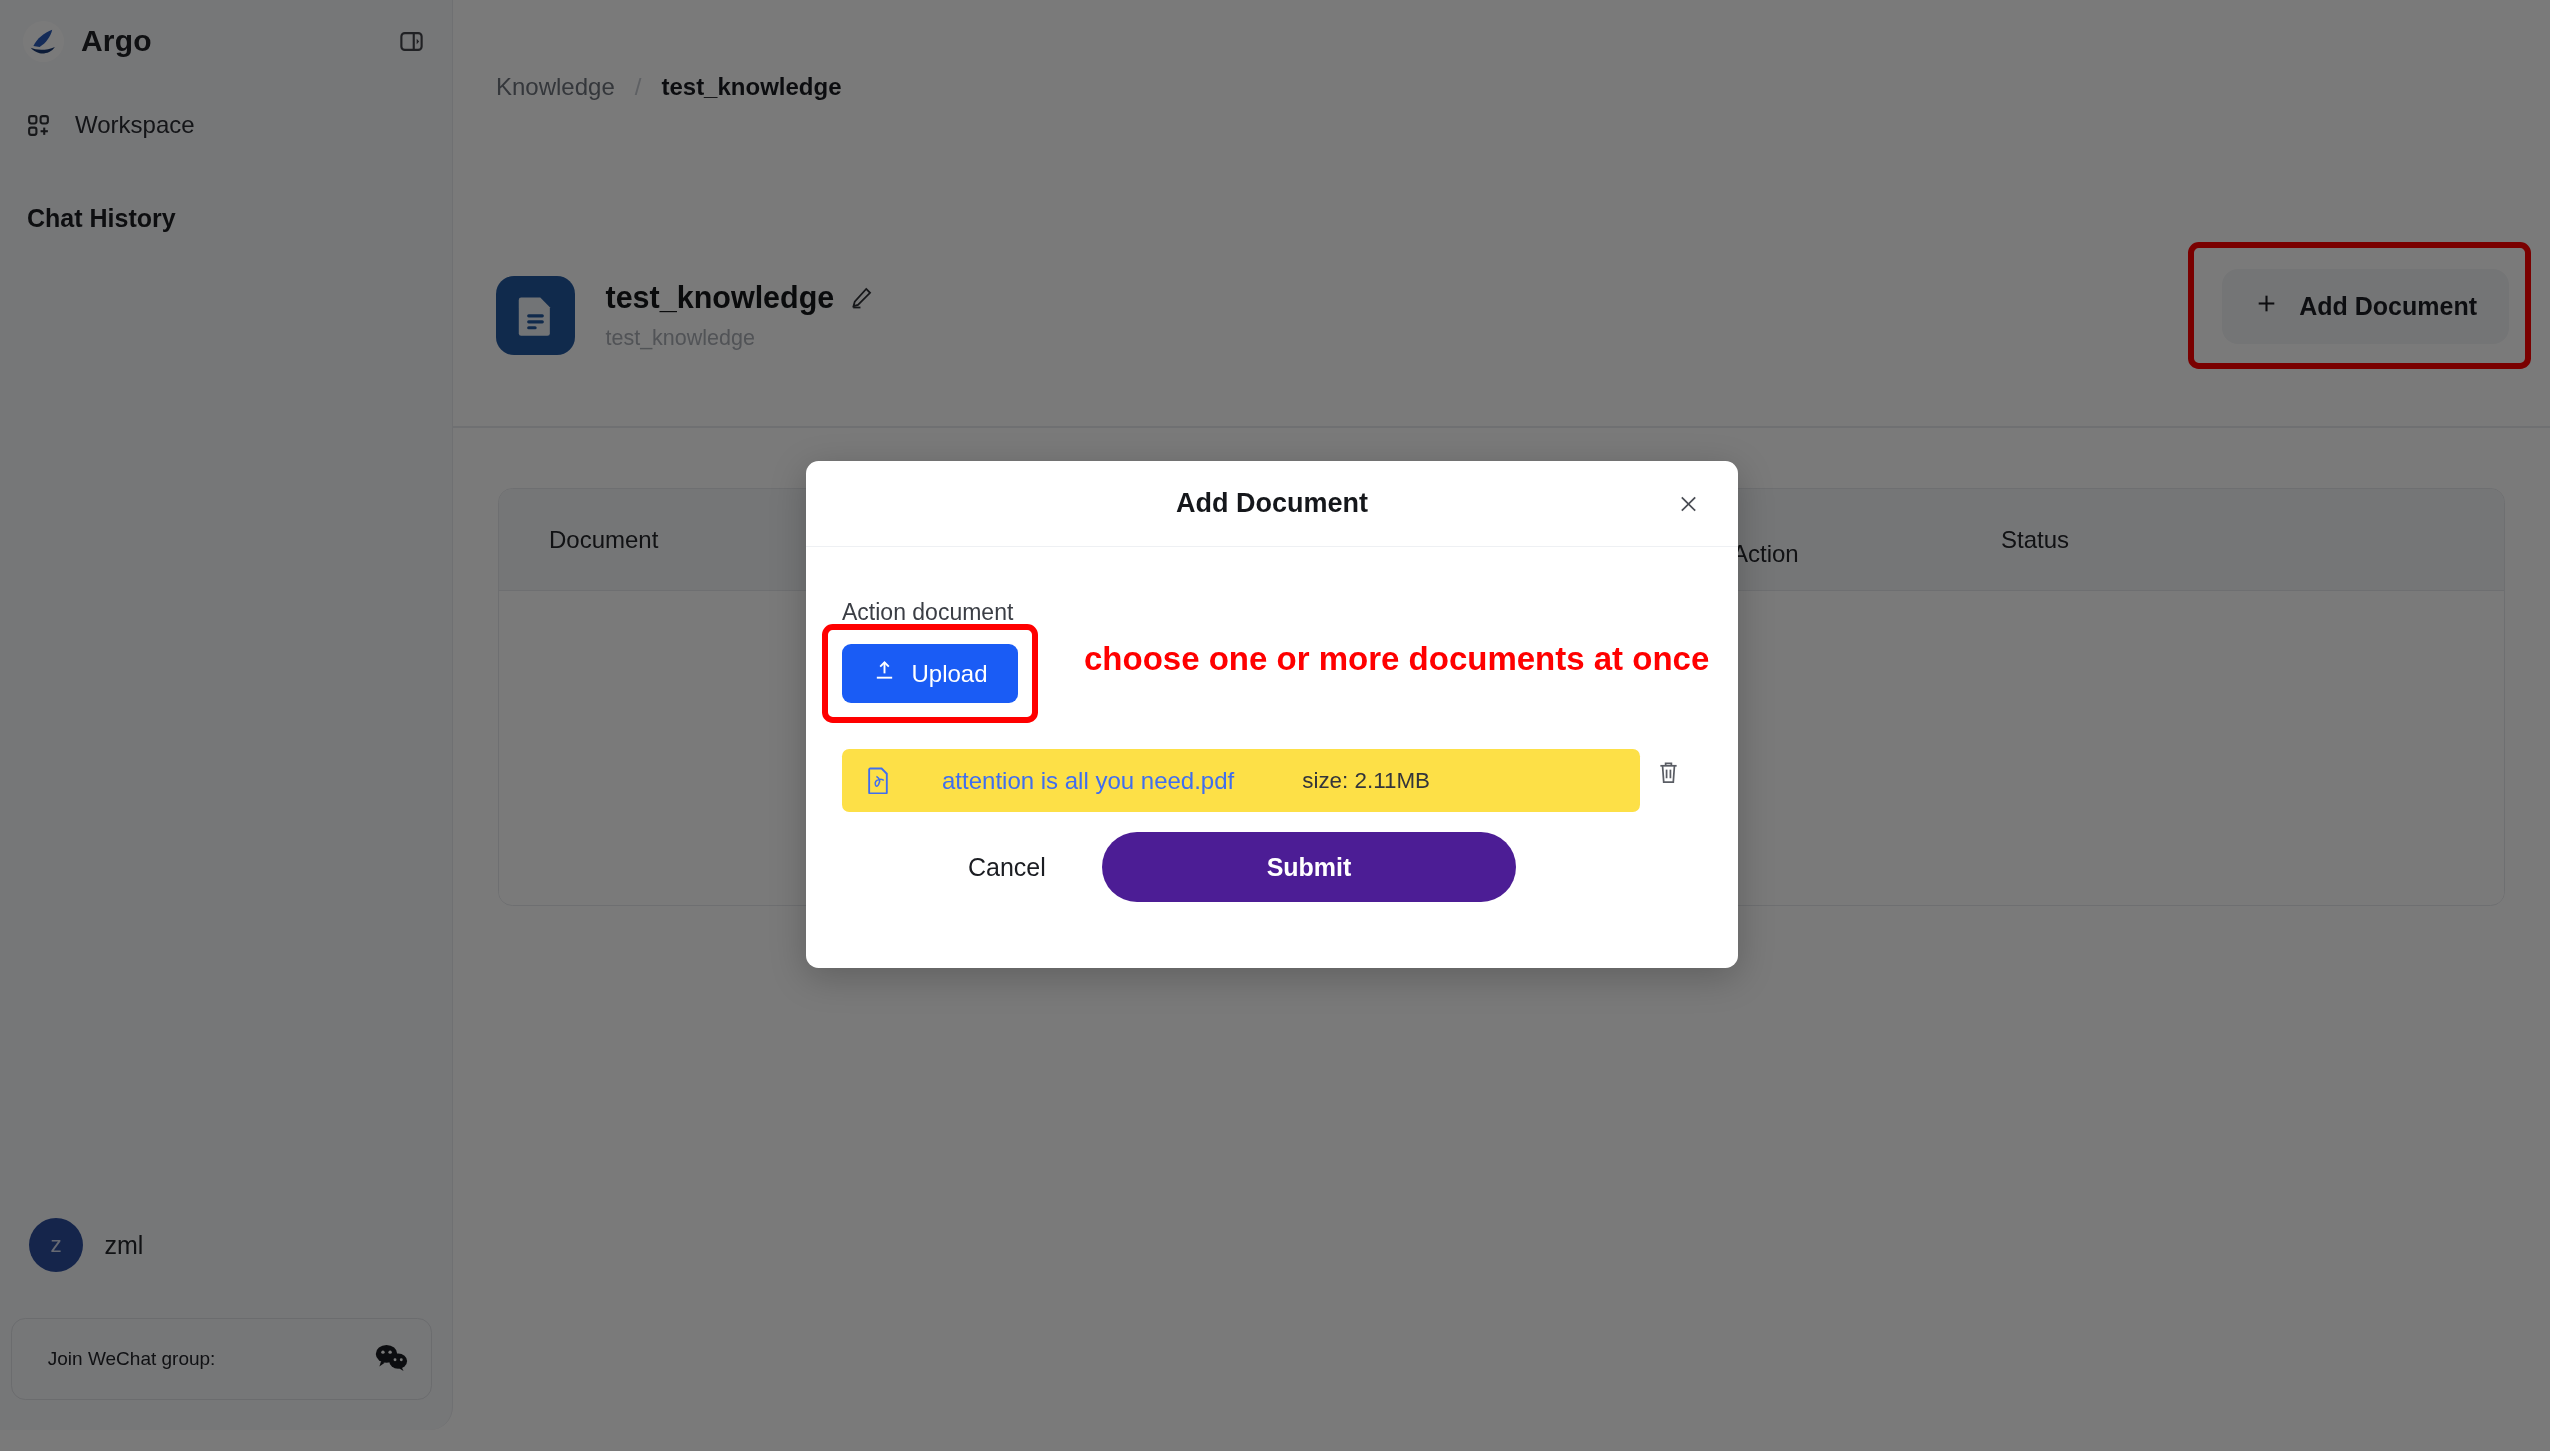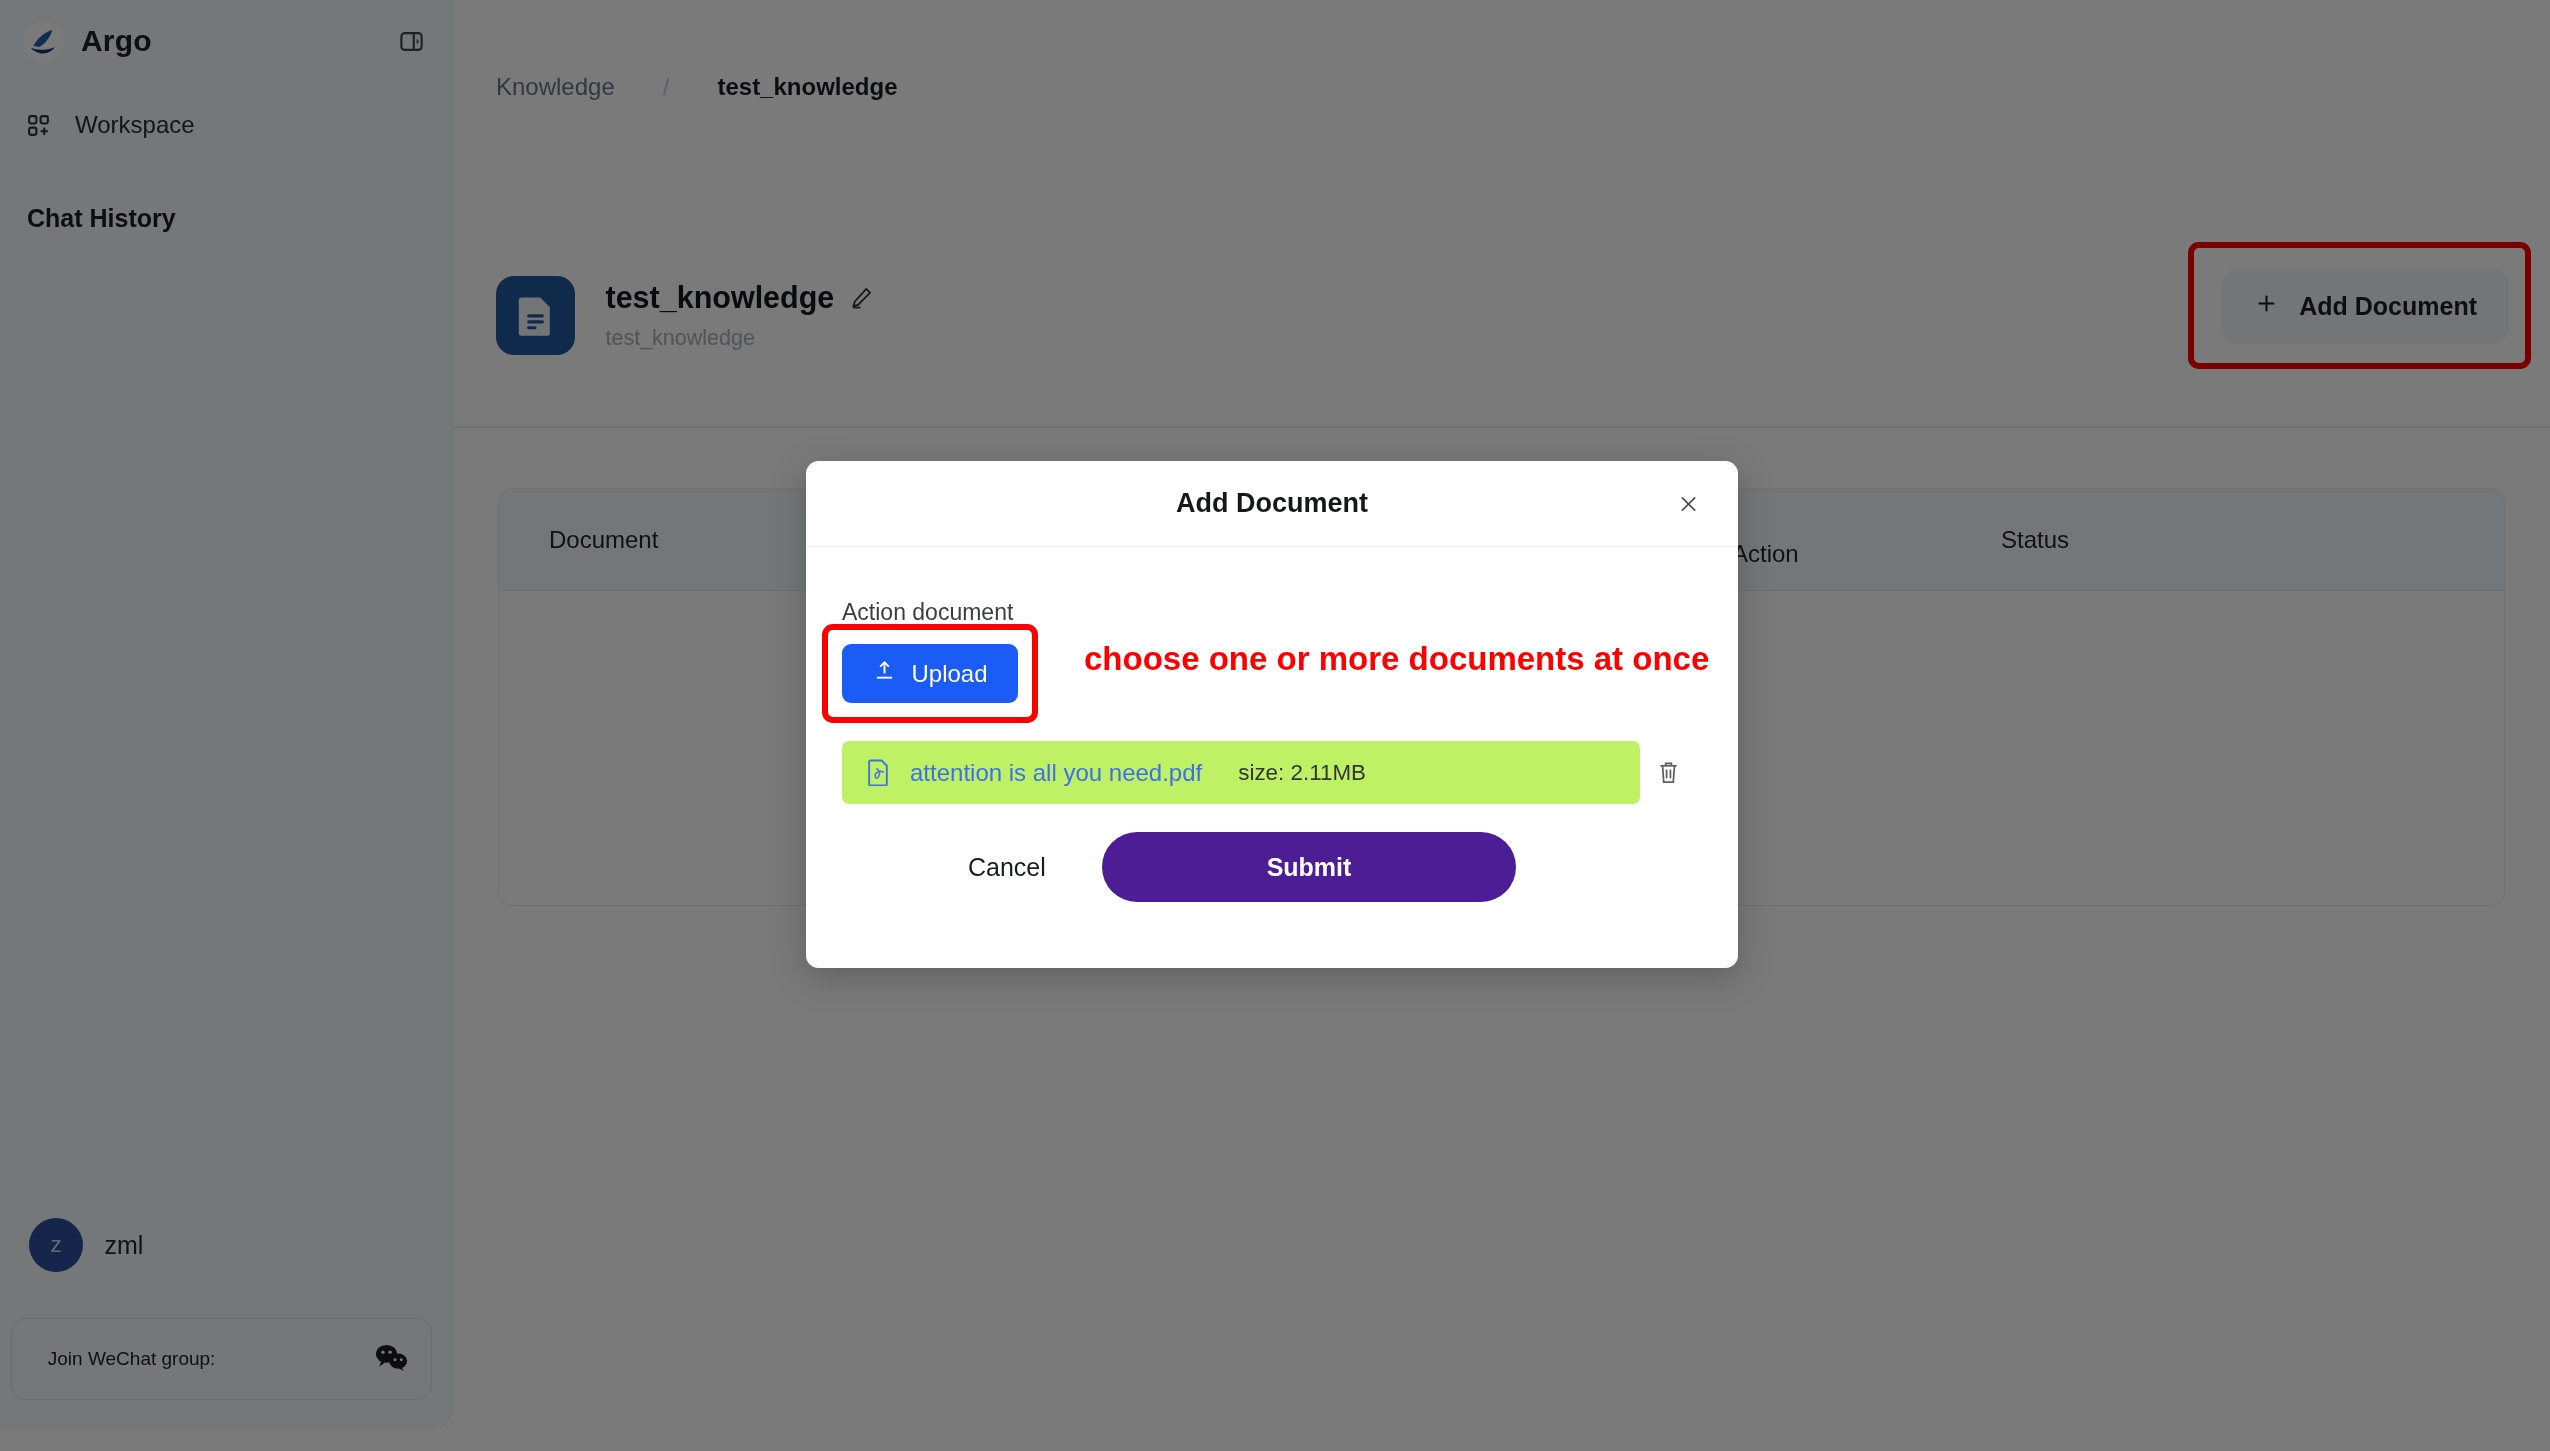--- a/index.html
+++ b/index.html
@@ -88,21 +88,20 @@
   
   #main {
     position: absolute; left: 453px; top: 0;
     width: 2097px; height: 1430px;
     background: #ffffff;
   }
   .breadcrumb {
     position: absolute; left: 43px; top: 73px;
     display: flex; align-items: center;
     font-size: 24px;
-    gap: 28px;
   }
   .crumb-link { color: #6e737c; cursor: pointer; }
   .crumb-sep { color: #c5c9d0; margin: 0 20px; }
   .crumb-current { color: #1b1d22; font-weight: 600; }
 
   .kb-header {
     position: absolute; left: 43px; top: 276px;
     display: flex; align-items: center;
   }
   .kb-avatar {
@@ -200,24 +199,24 @@
   }
   #ring-upload { left: -20px; top: -20px; right: -20px; bottom: -20px; }
 
   .annot-text {
     position: absolute; left: 278px; top: 93px;
     font-size: 33px; font-weight: 700; color: #ff0000;
     white-space: nowrap;
   }
 
   .file-row {
-    position: absolute; left: 36px; top: 194px;
+    position: absolute; left: 36px; top: 202px;
     width: 798px; height: 63px;
-    background: #bef264; border-radius: 7.2px;
-    display: flex; align-items: center;
+    background: #fde047; border-radius: 7.2px;
+    display: flex; align-items: center; gap: 32px;
   }
   .file-icon { margin-left: 25px; display: flex; align-items:center; }
   .file-name {
     margin-left: 20px; font-size: 24px; color: #3f6ef0; cursor: pointer;
   }
   .file-size { margin-left: 36px; font-size: 22.4px; color: #33353b; }
   .file-delete {
     position: absolute; left: 842px; top: 194px;
     width: 41px; height: 63px;
     display: flex; align-items: center; justify-content: center;

